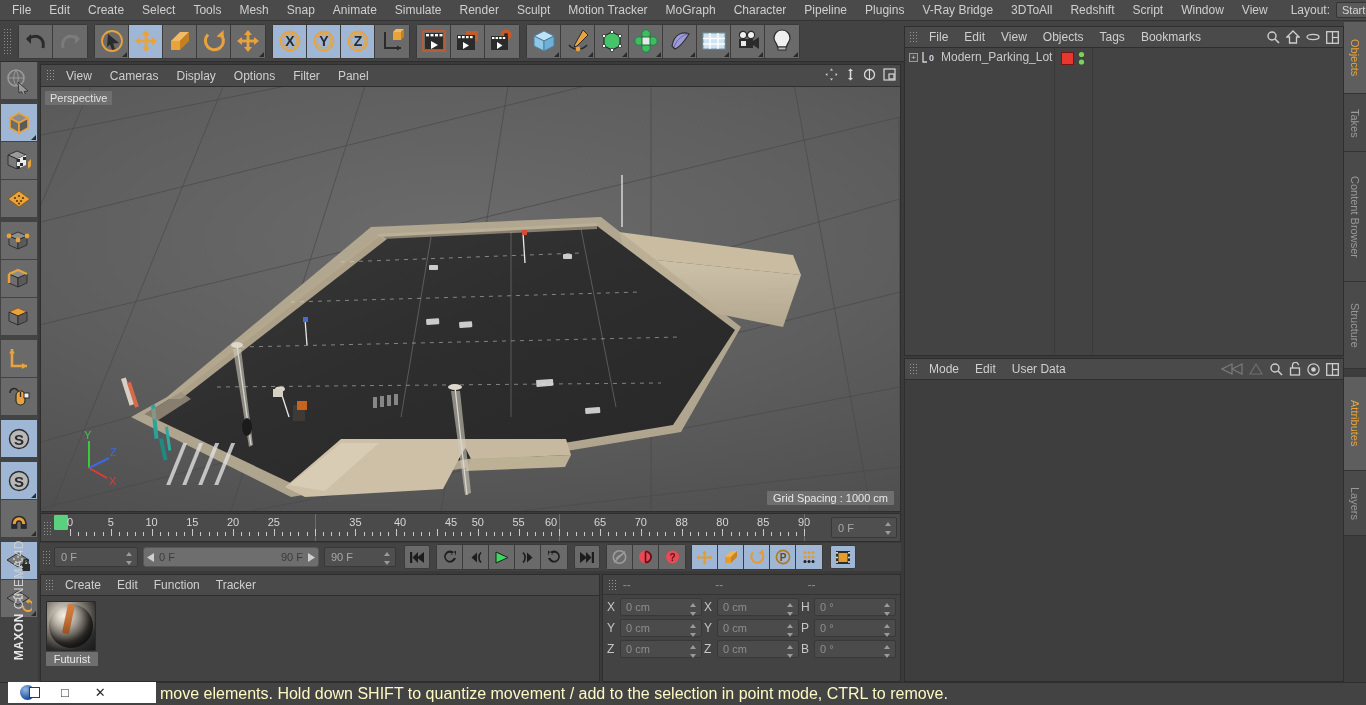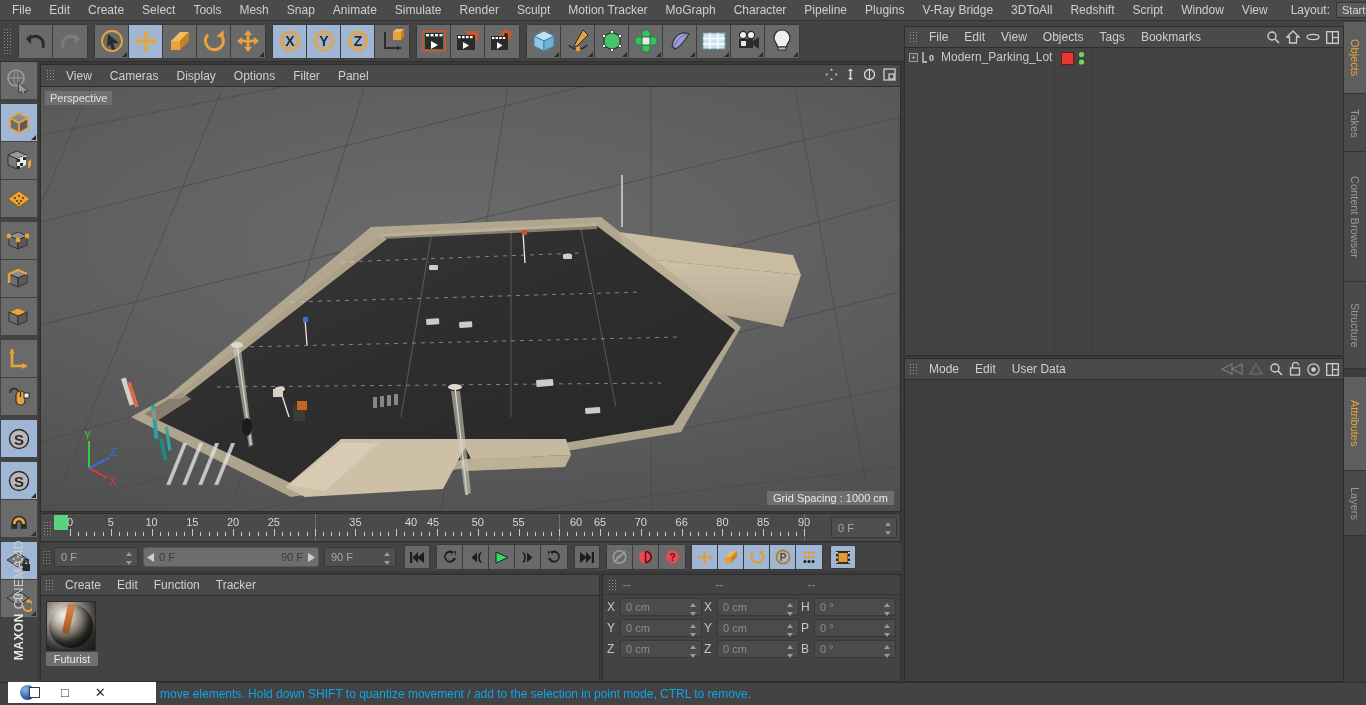--- a/index.html
+++ b/index.html
@@ -294,21 +294,21 @@
   }
   .dtab span { writing-mode: vertical-rl; white-space: nowrap; }
   .dtab.active { background: #5e5e5e; color: #e8a33d; }
 
   
   .statusbar {
     position: absolute; left: 0; bottom: 0; width: 1366px; height: 23px;
     background: #434343; border-top: 1px solid #2e2e2e;
     display: flex; align-items: center;
   }
-  .status-text { margin-left: 160px; font-size: 12px; color: #0ea5e9; }
+  .status-text { margin-left: 160px; font-size: 16px; color: #fef9c3; }
   .wincontrols {
     position: absolute; left: 8px; bottom: 2px; width: 148px; height: 21px;
     background: #ffffff; display: flex; align-items: center; gap: 26px; padding-left: 12px;
   }
   .wc-glyph { color: #2b2b2b; font-size: 13px; line-height: 13px; }
   .wc-orb {
     width: 15px; height: 15px; border-radius: 50%;
     background: radial-gradient(circle at 35% 30%, #8fb7e8, #1f4f9c 70%, #123163);
     position: relative;
   }
@@ -973,29 +973,29 @@
       <div class="tl-playhead"></div>
     <div class="tl-num" style="left: 16px;">0</div>
         <div class="tl-num" style="left: 56.7778px;">5</div>
         <div class="tl-num" style="left: 97.5556px;">10</div>
         <div class="tl-num" style="left: 138.333px;">15</div>
         <div class="tl-num" style="left: 179.111px;">20</div>
         <div class="tl-num" style="left: 219.889px;">25</div>
         <div class="tl-num" style="left: 260.667px; margin-top: 44px;">30</div>
         <div class="tl-major" style="left: 260.667px;"></div>
         <div class="tl-num" style="left: 301.444px;">35</div>
-        <div class="tl-num" style="left: 357px;">40</div>
-        <div class="tl-num" style="left: 379px;">45</div>
+        <div class="tl-num" style="left: 346px;">40</div>
+        <div class="tl-num" style="left: 397px;">45</div>
         <div class="tl-num" style="left: 423.778px;">50</div>
         <div class="tl-num" style="left: 464.556px;">55</div>
-        <div class="tl-num" style="left: 522px;">60</div>
+        <div class="tl-num" style="left: 497px;">60</div>
         <div class="tl-major" style="left: 505.333px;"></div>
         <div class="tl-num" style="left: 546.111px;">65</div>
         <div class="tl-num" style="left: 586.889px;">70</div>
-        <div class="tl-num" style="left: 627.667px;">66</div>
+        <div class="tl-num" style="left: 627.667px;">88</div>
         <div class="tl-num" style="left: 668.444px;">80</div>
         <div class="tl-num" style="left: 709.222px;">85</div>
         <div class="tl-num" style="left: 750px;">90</div>
         <div class="tl-major" style="left: 750px;"></div>
         <div class="tl-tick" style="left: 16px; height: 7px;"></div>
         <div class="tl-tick" style="left: 24.1556px; height: 4px;"></div>
         <div class="tl-tick" style="left: 32.3111px; height: 4px;"></div>
         <div class="tl-tick" style="left: 40.4667px; height: 4px;"></div>
         <div class="tl-tick" style="left: 48.6222px; height: 4px;"></div>
         <div class="tl-tick" style="left: 56.7778px; height: 7px;"></div>

